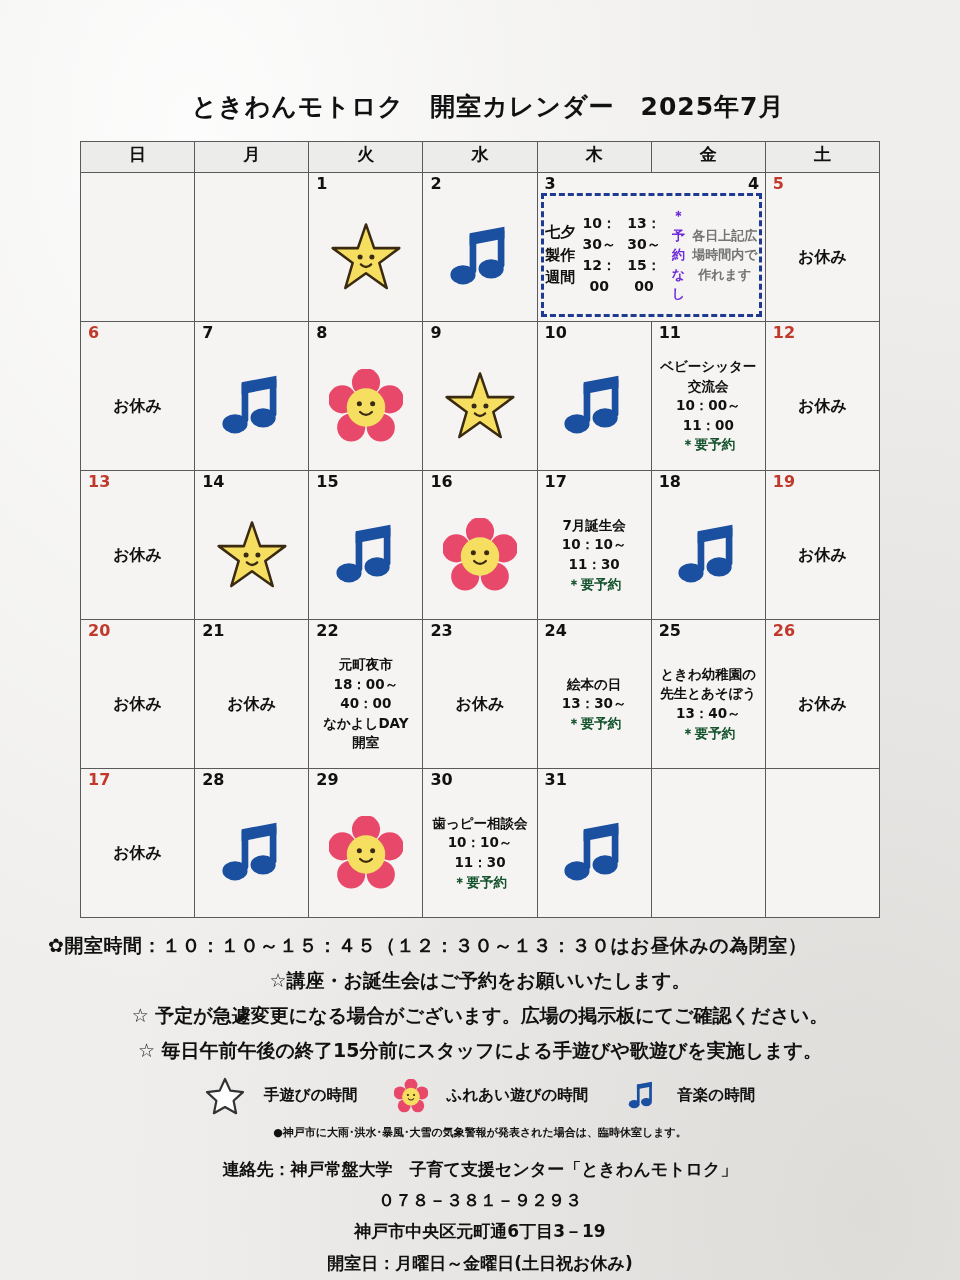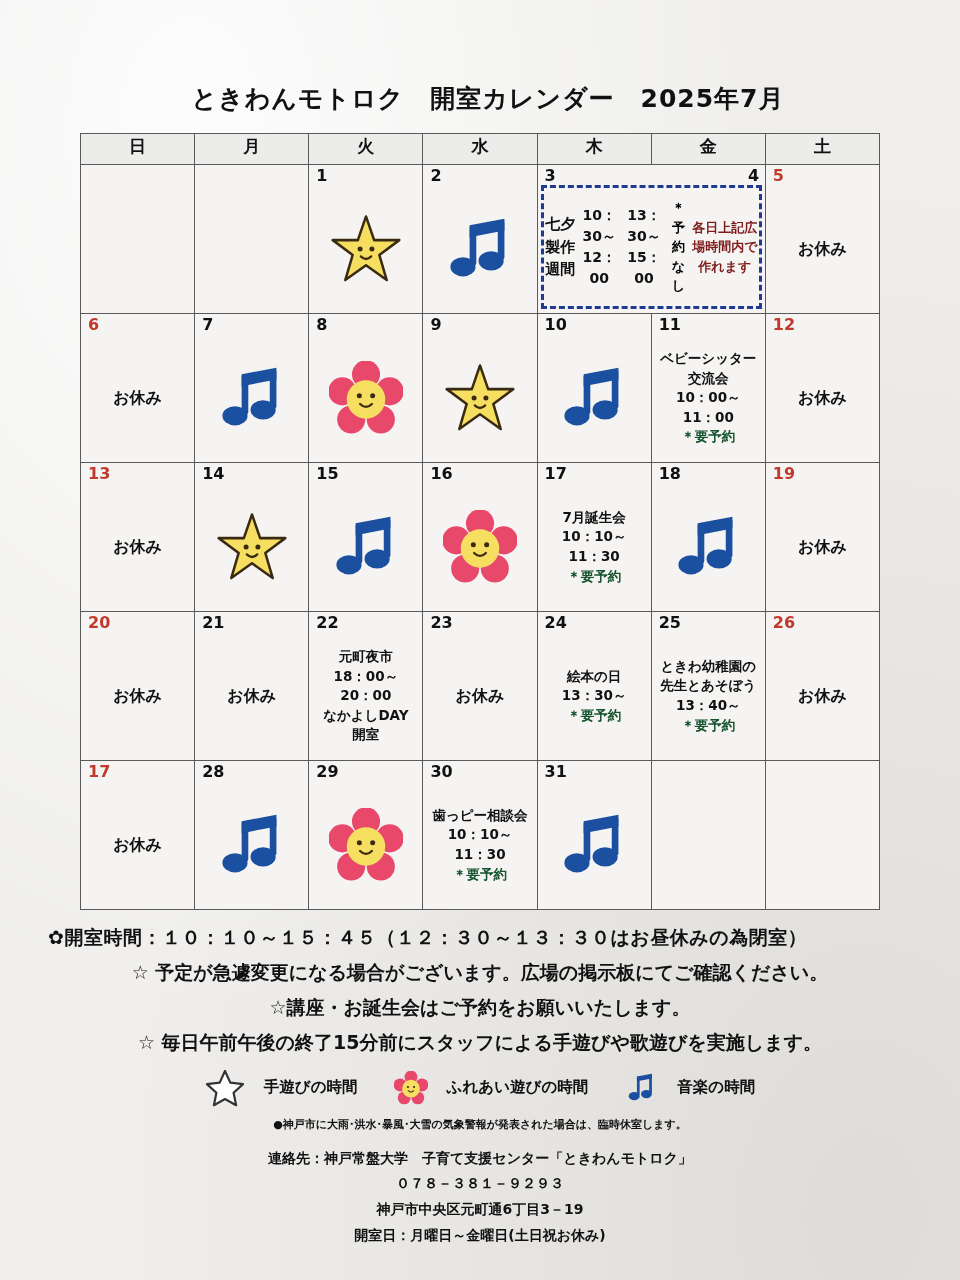--- a/index.html
+++ b/index.html
@@ -22,21 +22,21 @@
     background:
       radial-gradient(ellipse at 20% 10%, rgba(255,255,255,0.85) 0%, rgba(255,255,255,0) 55%),
       radial-gradient(ellipse at 90% 95%, rgba(200,198,195,0.45) 0%, rgba(200,198,195,0) 60%);
     pointer-events: none;
   }
   .sheet {
     position: relative;
     width: 960px;
     height: 1280px;
     box-sizing: border-box;
-    padding: 4px;
+    padding: 12px;
   }
   .title {
     text-align: center;
     font-size: 25px;
     font-weight: bold;
     letter-spacing: 1px;
     padding-top: 78px;
     padding-left: 16px;
     white-space: pre;
   }
@@ -113,22 +113,22 @@
     align-items: center;
     justify-content: center;
     text-align: center;
     font-size: 14px;
     font-weight: bold;
     line-height: 1.5;
     white-space: pre-line;
     z-index: 3;
     background: transparent;
   }
-  .tanabata .red { color: #000000; font-size: 13px;}
-  .tanabata .blue { color: #7f1d1d; font-size: 13px;}
+  .tanabata .red { color: #6d28d9; font-size: 13px;}
+  .tanabata .blue { color: #737373; font-size: 13px;}
   .tanabata .t1 { font-size: 15px; }
   .notes {
     width: 880px;
     margin: 10px auto 0 auto;
     font-size: 19px;
     font-weight: bold;
     line-height: 1.85;
   }
   .notes .l1 { text-align: left; padding-left: 8px; letter-spacing: 0.5px;}
   .notes .l2 { text-align: center; }
@@ -145,21 +145,21 @@
   .legend .item + .item { margin-left: 18px; }
   .warnline {
     text-align: center;
     font-size: 11px;
     font-weight: bold;
     margin-top: 10px;
   }
   .footer {
     text-align: center;
     margin-top: 14px;
-    font-size: 14px;
+    font-size: 17px;
     font-weight: bold;
     line-height: 1.85;
   }
 </style>
 </head>
 <body>
 
 <div class="paper-shade"></div>
 
 <div class="sheet">
@@ -343,21 +343,21 @@
           <td class="off">
             <div class="daynum red">20</div>
             <div class="cellbody"><span class="rest">お休み</span></div>
           </td>
           <td class="off">
             <div class="daynum">21</div>
             <div class="cellbody"><span class="rest">お休み</span></div>
           </td>
           <td>
             <div class="daynum">22</div>
-            <div class="cellbody"><div>元町夜市</div><div>18：00～</div><div>20：00</div><div>なかよしDAY</div><div>開室</div></div>
+            <div class="cellbody"><div>元町夜市</div><div>18：00～</div><div>40：00</div><div>なかよしDAY</div><div>開室</div></div>
           </td>
           <td class="off">
             <div class="daynum">23</div>
             <div class="cellbody"><span class="rest">お休み</span></div>
           </td>
           <td>
             <div class="daynum">24</div>
             <div class="cellbody"><div>絵本の日</div><div>13：30～</div><div class="red">＊要予約</div></div>
           </td>
           <td>
@@ -419,22 +419,22 @@
                 </svg></span></div>
           </td>
           <td class="off"></td>
           <td class="off"></td>
         </tr>
       </tbody>
   </table>
 
   <div class="notes">
     <div class="l1">✿開室時間：１０：１０～１５：４５（１２：３０～１３：３０はお昼休みの為閉室）</div>
+    <div class="l2">☆講座・お誕生会はご予約をお願いいたします。</div>
     <div class="l2">☆ 予定が急遽変更になる場合がございます。広場の掲示板にてご確認ください。</div>
-    <div class="l2">☆講座・お誕生会はご予約をお願いいたします。</div>
     <div class="l2">☆ 毎日午前午後の終了15分前にスタッフによる手遊びや歌遊びを実施します。</div>
   </div>
 
   <div class="legend">
     <div class="item">
       <span class="icon-wrap">
         <svg class="ic" width="40" height="38" viewBox="0 0 40 38" aria-hidden="true">
           <polygon points="20,2 25.3,13.6 38,15.1 28.6,23.7 31.1,36.2 20,30 8.9,36.2 11.4,23.7 2,15.1 14.7,13.6" fill="#ffffff" stroke="#333" stroke-width="2.2" stroke-linejoin="round"></polygon>
         </svg>
       </span>

